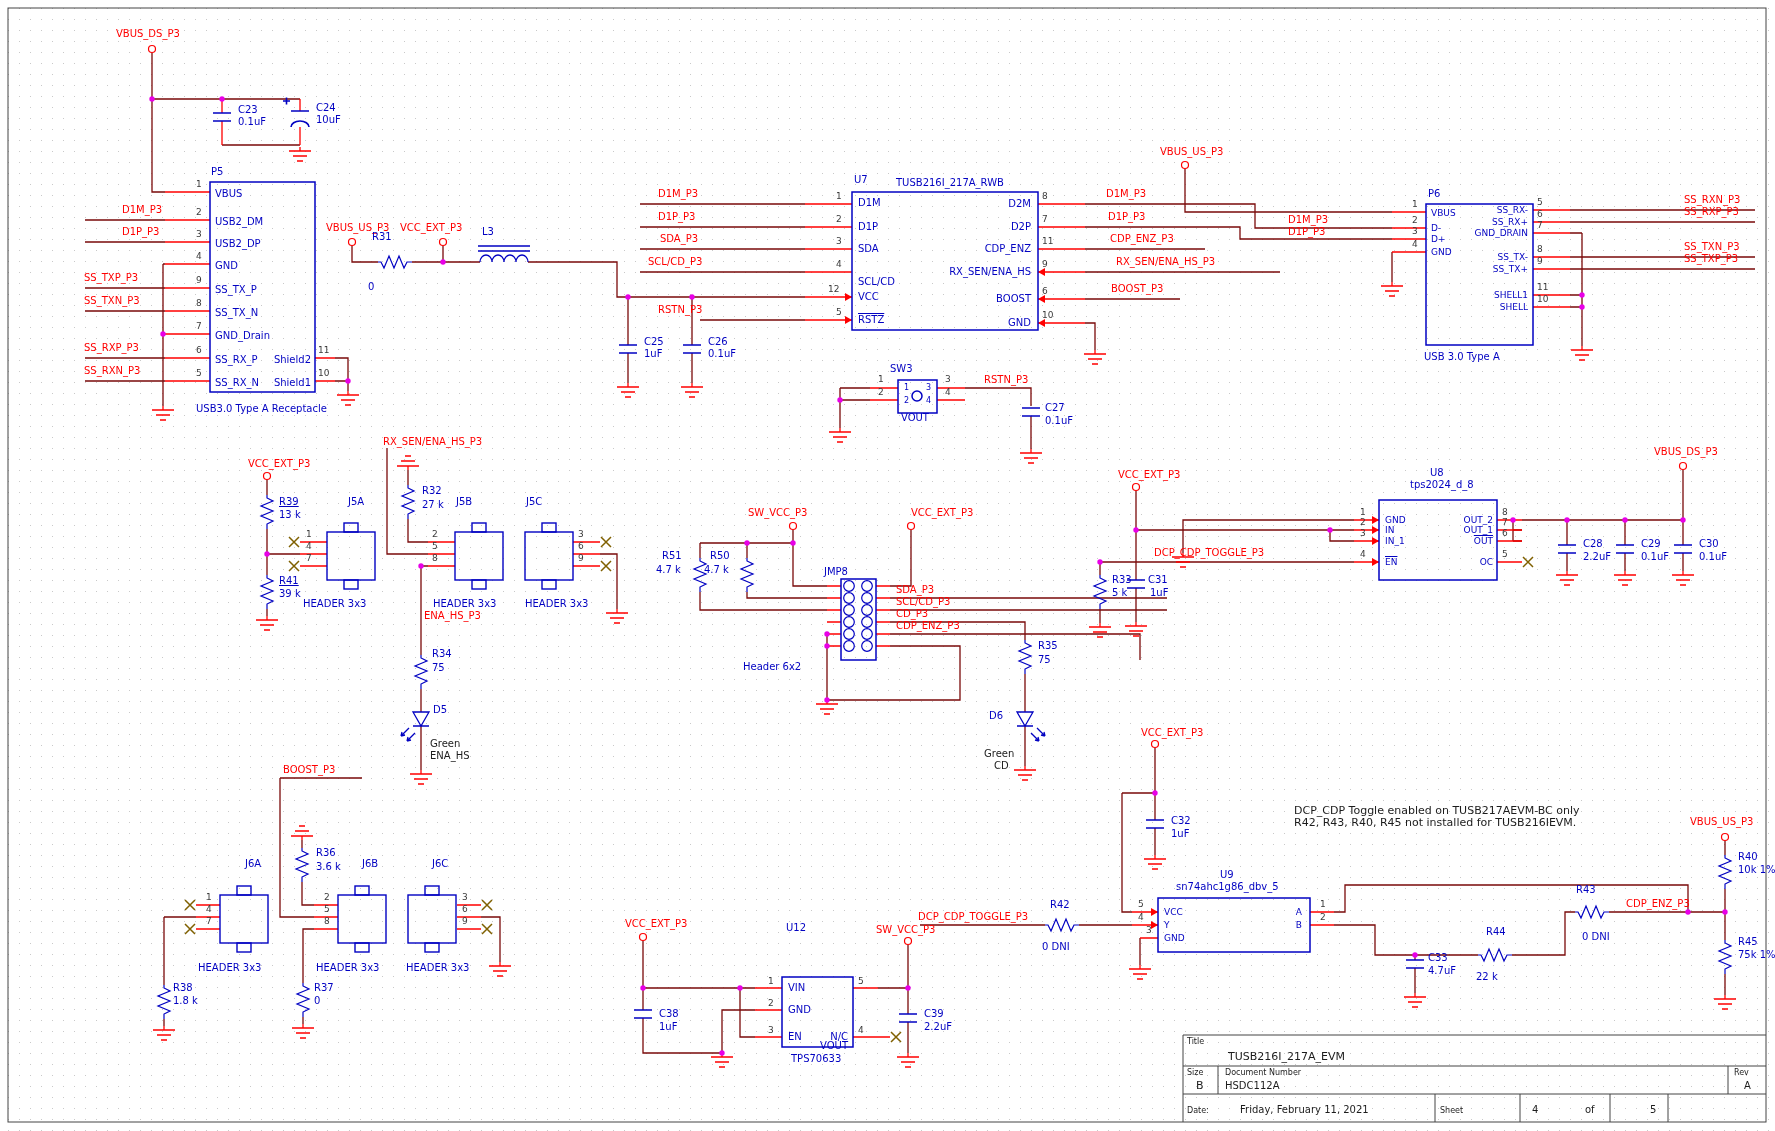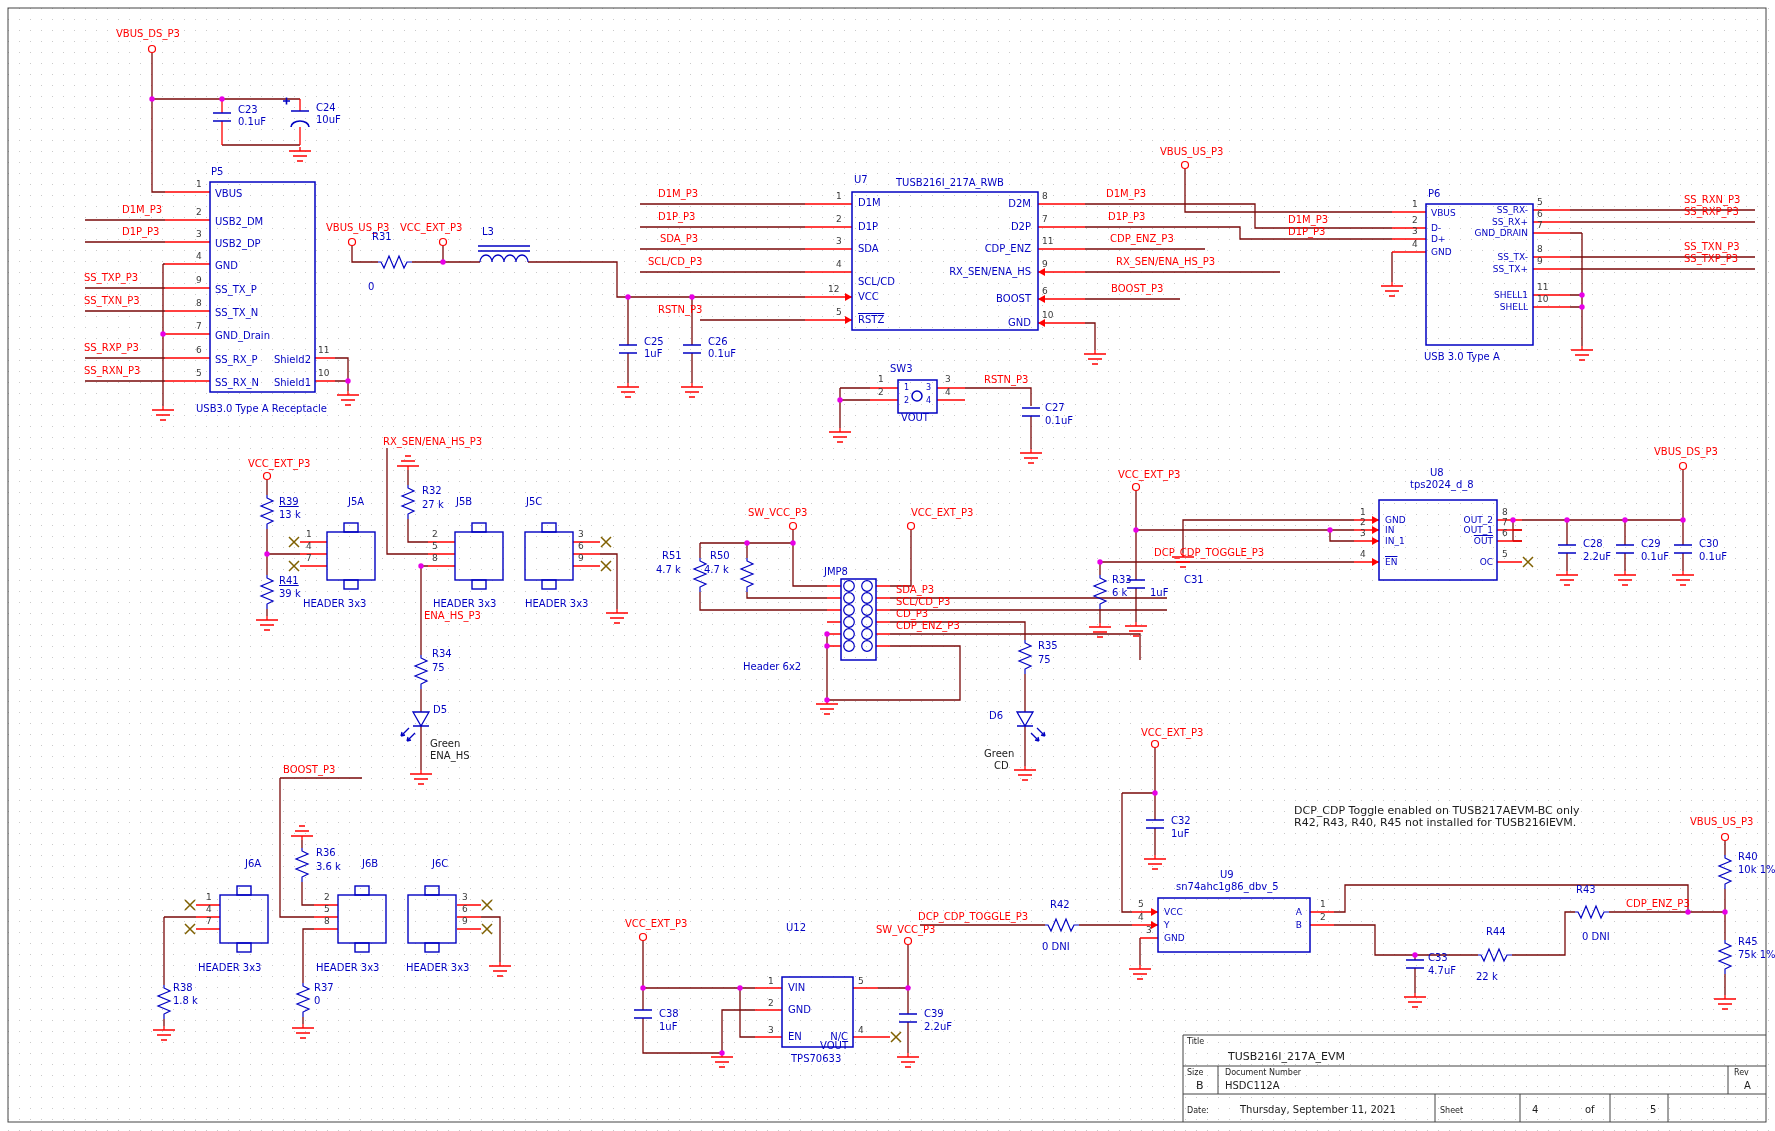--- a/index.html
+++ b/index.html
@@ -541,24 +541,24 @@
 <div class="t g" style="left:1502px;top:528px">6</div>
 <div class="t g" style="left:1502px;top:549px">5</div>
 <div class="t b s9" style="left:1385px;top:515px">GND</div>
 <div class="t b s9" style="left:1385px;top:525px">IN</div>
 <div class="t b s9" style="left:1385px;top:536px">IN_1</div>
 <div class="t b s9 ol" style="left:1385px;top:557px">EN</div>
 <div class="t b s9 ra" style="left:1390px;top:515px;width:103px">OUT_2</div>
 <div class="t b s9 ra" style="left:1390px;top:525px;width:103px">OUT_1</div>
 <div class="t b s9 ra ol" style="left:1390px;top:536px;width:103px">OUT</div>
 <div class="t b s9 ra" style="left:1390px;top:557px;width:103px">OC</div>
-<div class="t b" style="left:1184px;top:574px">C31</div>
+<div class="t b" style="left:1148px;top:574px">C31</div>
 <div class="t b" style="left:1150px;top:587px">1uF</div>
 <div class="t b" style="left:1112px;top:574px">R33</div>
-<div class="t b" style="left:1112px;top:587px">6 k</div>
+<div class="t b" style="left:1112px;top:587px">5 k</div>
 <div class="t b" style="left:1583px;top:538px">C28</div>
 <div class="t b" style="left:1583px;top:551px">2.2uF</div>
 <div class="t b" style="left:1641px;top:538px">C29</div>
 <div class="t b" style="left:1641px;top:551px">0.1uF</div>
 <div class="t b" style="left:1699px;top:538px">C30</div>
 <div class="t b" style="left:1699px;top:551px">0.1uF</div>
 
 <div class="t b" style="left:1220px;top:869px">U9</div>
 <div class="t b" style="left:1176px;top:881px">sn74ahc1g86_dbv_5</div>
 <div class="t g" style="left:1138px;top:899px">5</div>
@@ -590,19 +590,19 @@
 
 <div class="t k s8" style="left:1187px;top:1037px">Title</div>
 <div class="t k s11" style="left:1228px;top:1050px">TUSB216I_217A_EVM</div>
 <div class="t k s8" style="left:1187px;top:1068px">Size</div>
 <div class="t k s11" style="left:1196px;top:1079px">B</div>
 <div class="t k s8" style="left:1225px;top:1068px">Document Number</div>
 <div class="t k" style="left:1225px;top:1080px">HSDC112A</div>
 <div class="t k s8" style="left:1734px;top:1068px">Rev</div>
 <div class="t k" style="left:1744px;top:1080px">A</div>
 <div class="t k s8" style="left:1187px;top:1106px">Date:</div>
-<div class="t k" style="left:1240px;top:1104px">Thursday, September 11, 2021</div>
+<div class="t k" style="left:1240px;top:1104px">Friday, February 11, 2021</div>
 <div class="t k s8" style="left:1440px;top:1106px">Sheet</div>
 <div class="t k" style="left:1532px;top:1104px">4</div>
 <div class="t k" style="left:1585px;top:1104px">of</div>
 <div class="t k" style="left:1650px;top:1104px">5</div>
 
 </div>
 
 </body></html>

